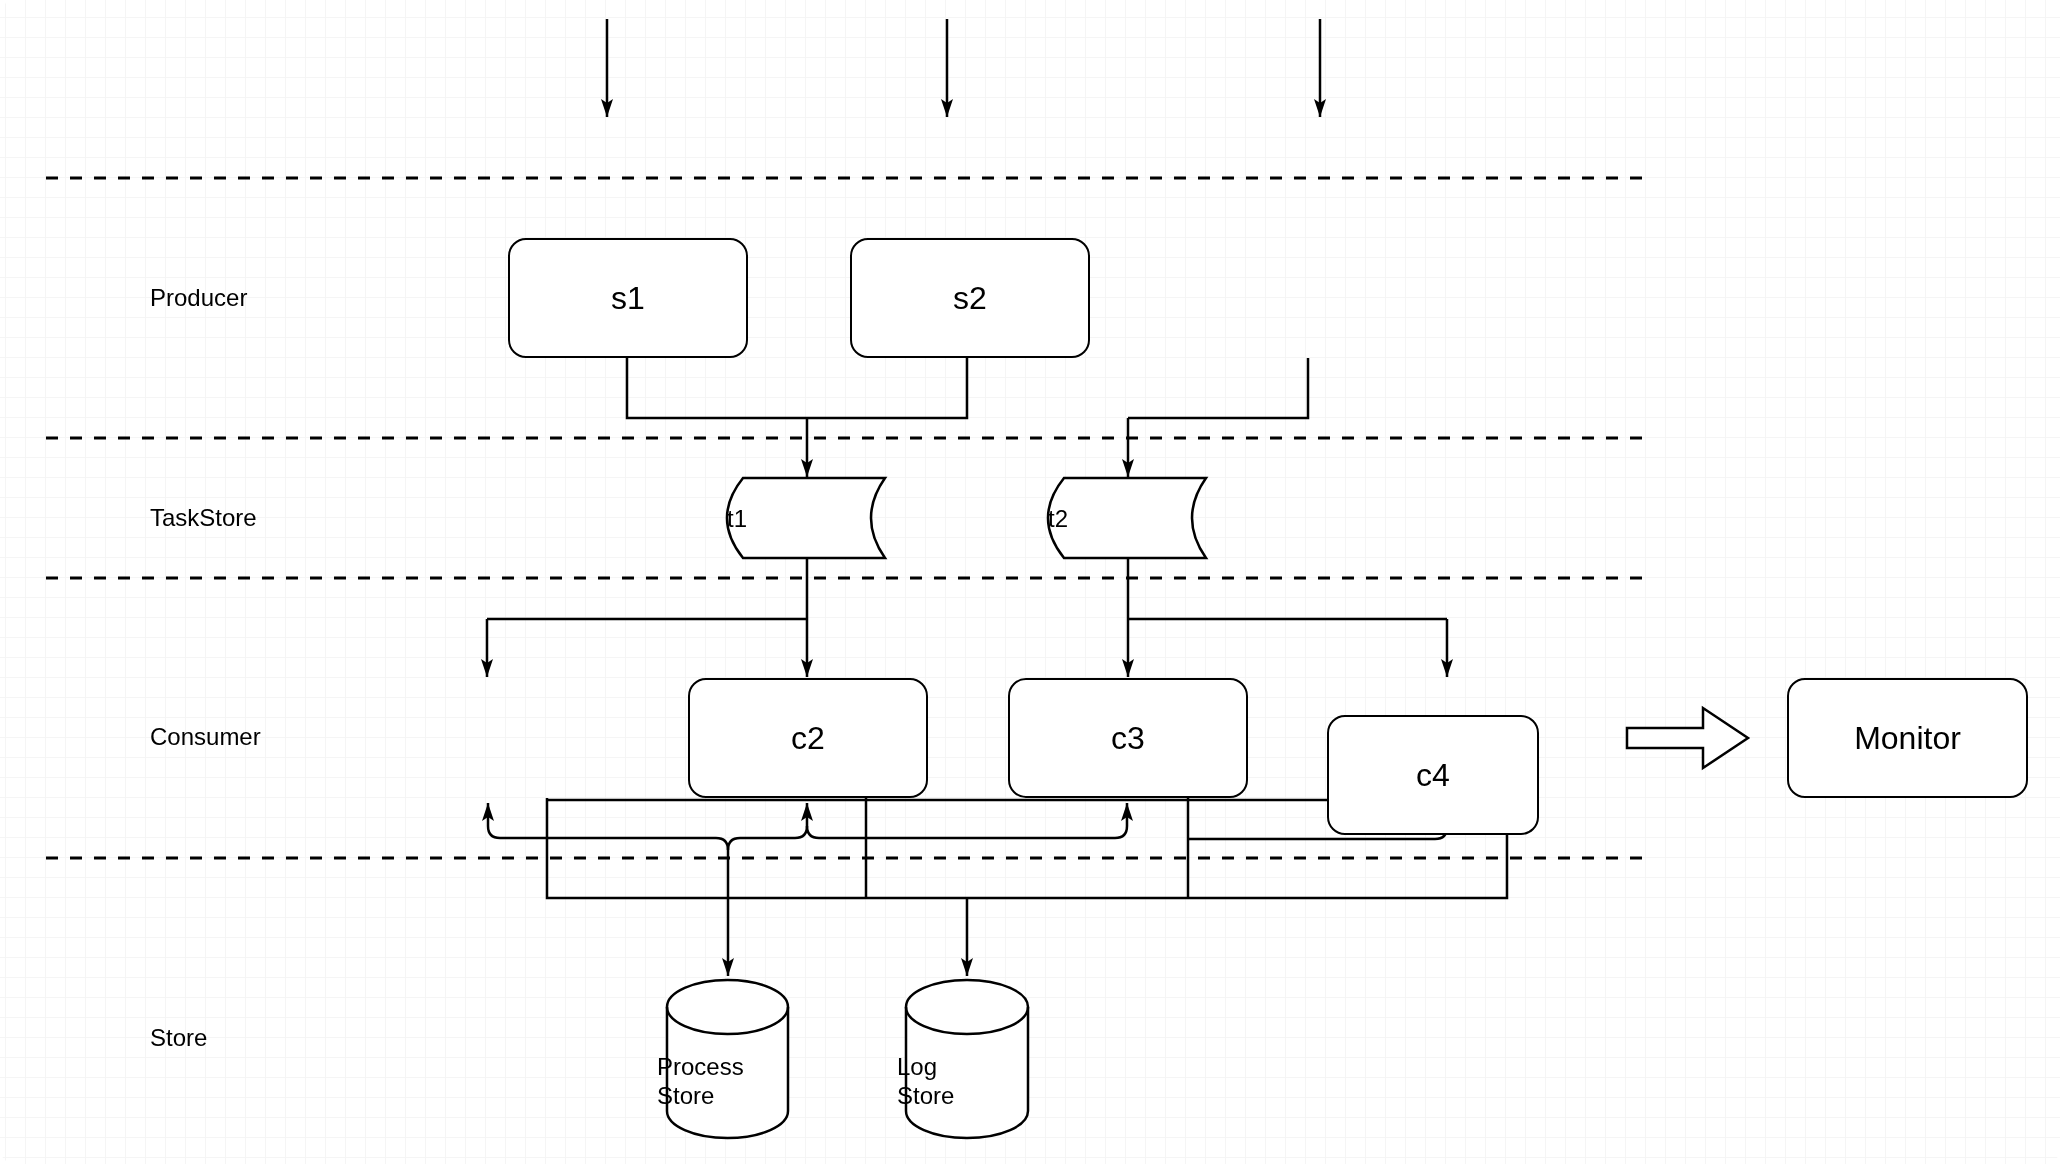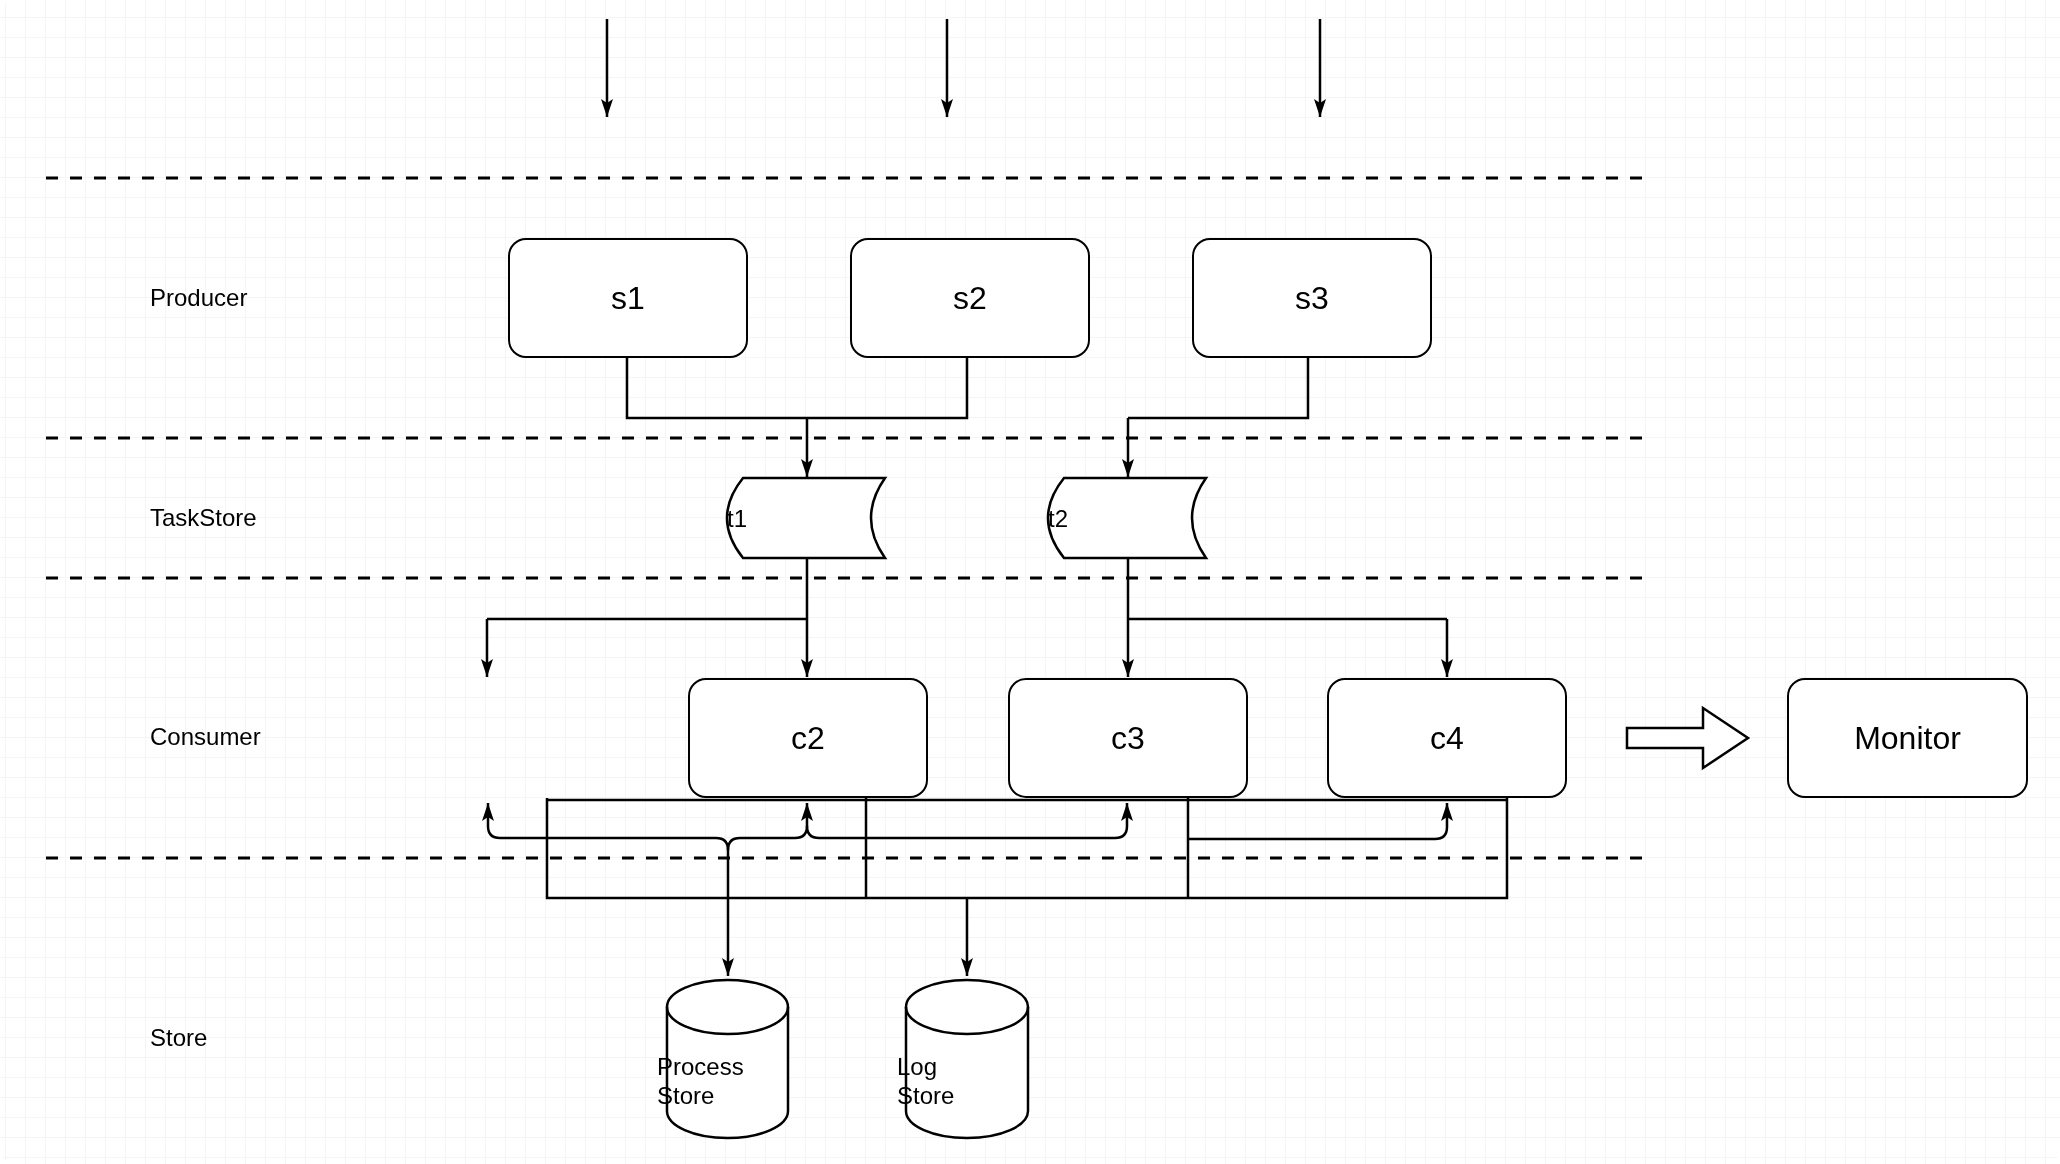--- a/index.html
+++ b/index.html
@@ -105,28 +105,27 @@
     <path d="M1627,728 L1703,728 L1703,708 L1748,738 L1703,768 L1703,748 L1627,748 Z" stroke="#000000" stroke-width="2.5" fill="#ffffff"></path>
   </svg>
 
   <div class="lane-label" style="top:283px">Producer</div>
   <div class="lane-label" style="top:503px">TaskStore</div>
   <div class="lane-label" style="top:722px">Consumer</div>
   <div class="lane-label" style="top:1023px">Store</div>
 
   <div class="node" style="left:508px;top:238px;width:240px;height:120px">s1</div>
   <div class="node" style="left:850px;top:238px;width:240px;height:120px">s2</div>
-  <div class="node" style="left:1192px;top:238px;width:240px;height:120px">s3</div>
 
   <div class="shape-label" style="left:727px;top:504px;width:160px">t1</div>
   <div class="shape-label" style="left:1048px;top:504px;width:160px">t2</div>
 
   <div class="node" style="left:688px;top:678px;width:240px;height:120px">c2</div>
   <div class="node" style="left:1008px;top:678px;width:240px;height:120px">c3</div>
-  <div class="node" style="left:1327px;top:678px;width:240px;height:120px">c4</div>
+  <div class="node" style="left:1327px;top:715px;width:212px;height:120px">c4</div>
 
   <div class="node" style="left:1787px;top:678px;width:241px;height:120px">Monitor</div>
 
   <div class="shape-label" style="left:657px;top:1052px;width:140px">
     <span>Process</span><br>
     <span>Store</span>
   </div>
   <div class="shape-label" style="left:897px;top:1052px;width:140px">
     <span>Log</span><br>
     <span>Store</span>

